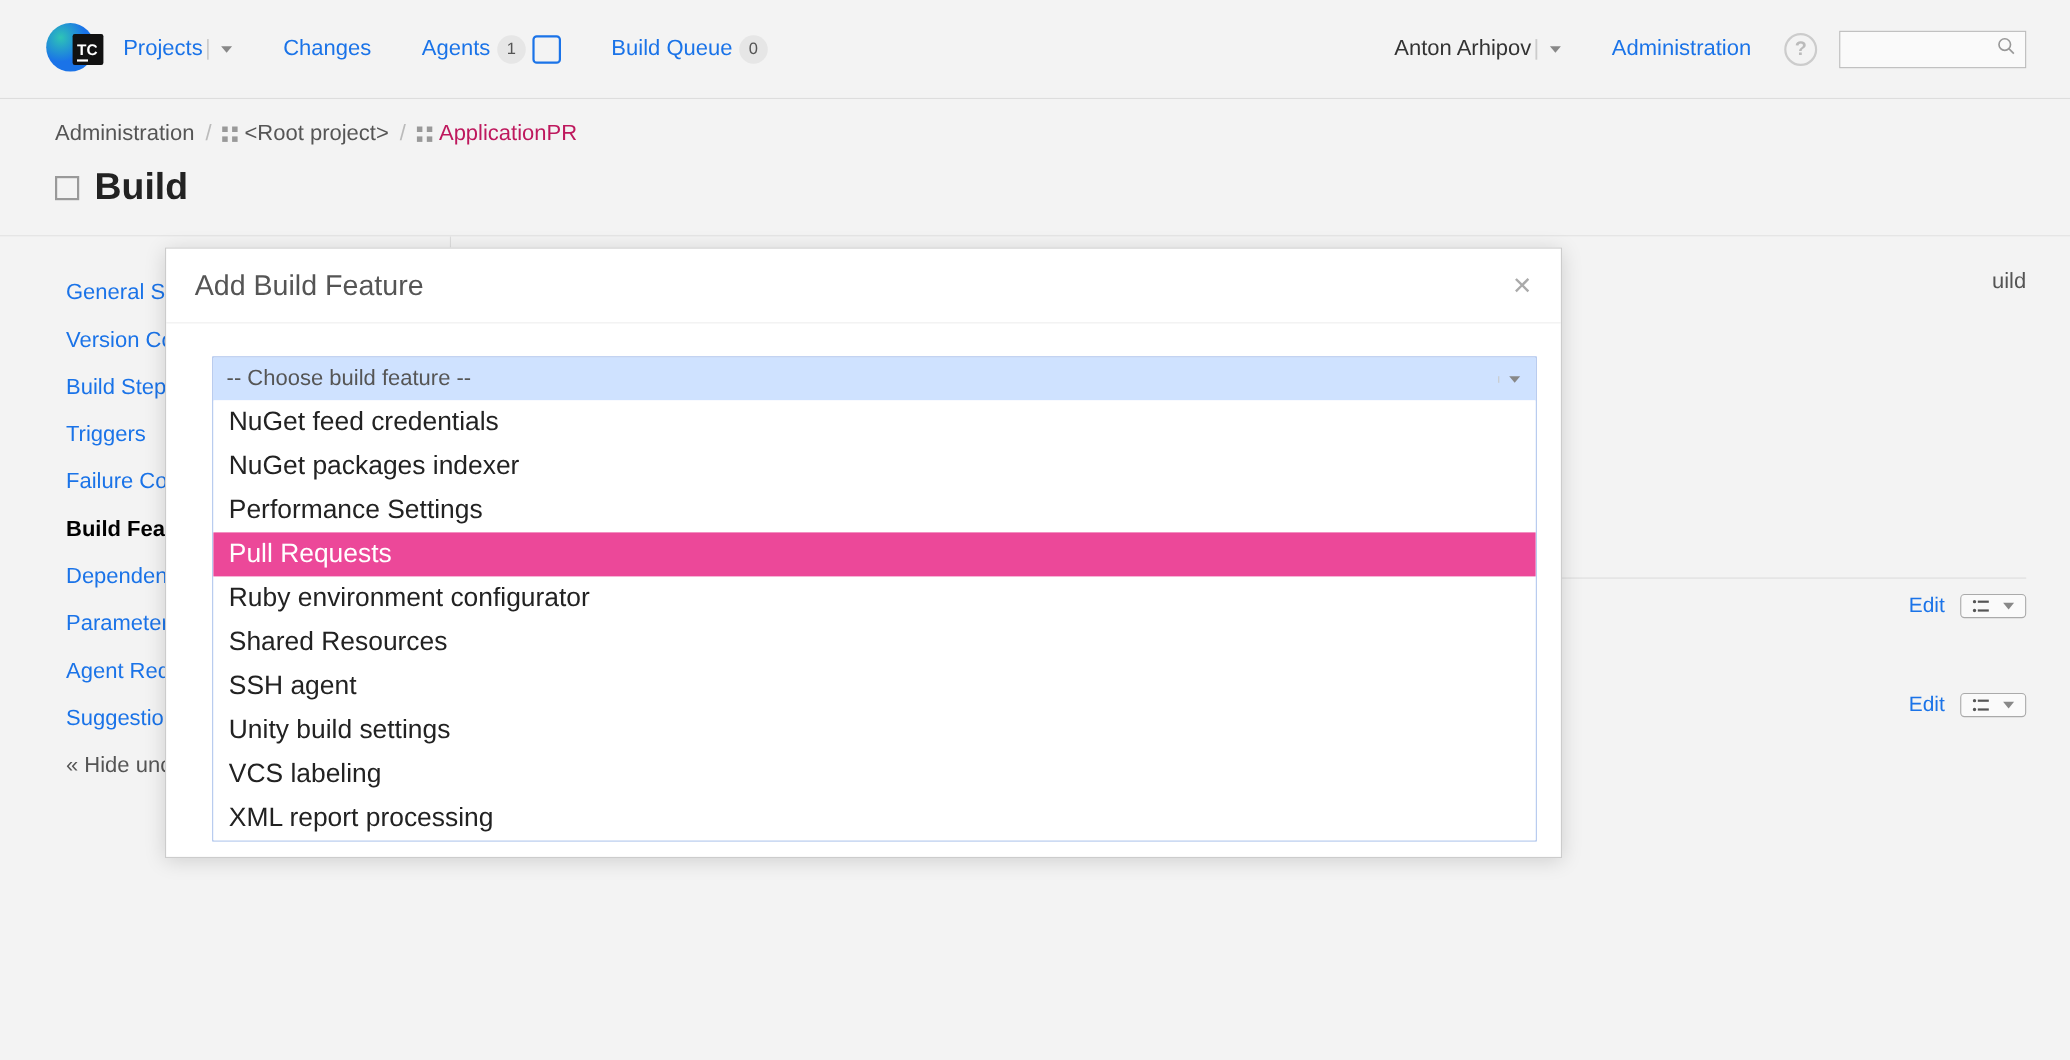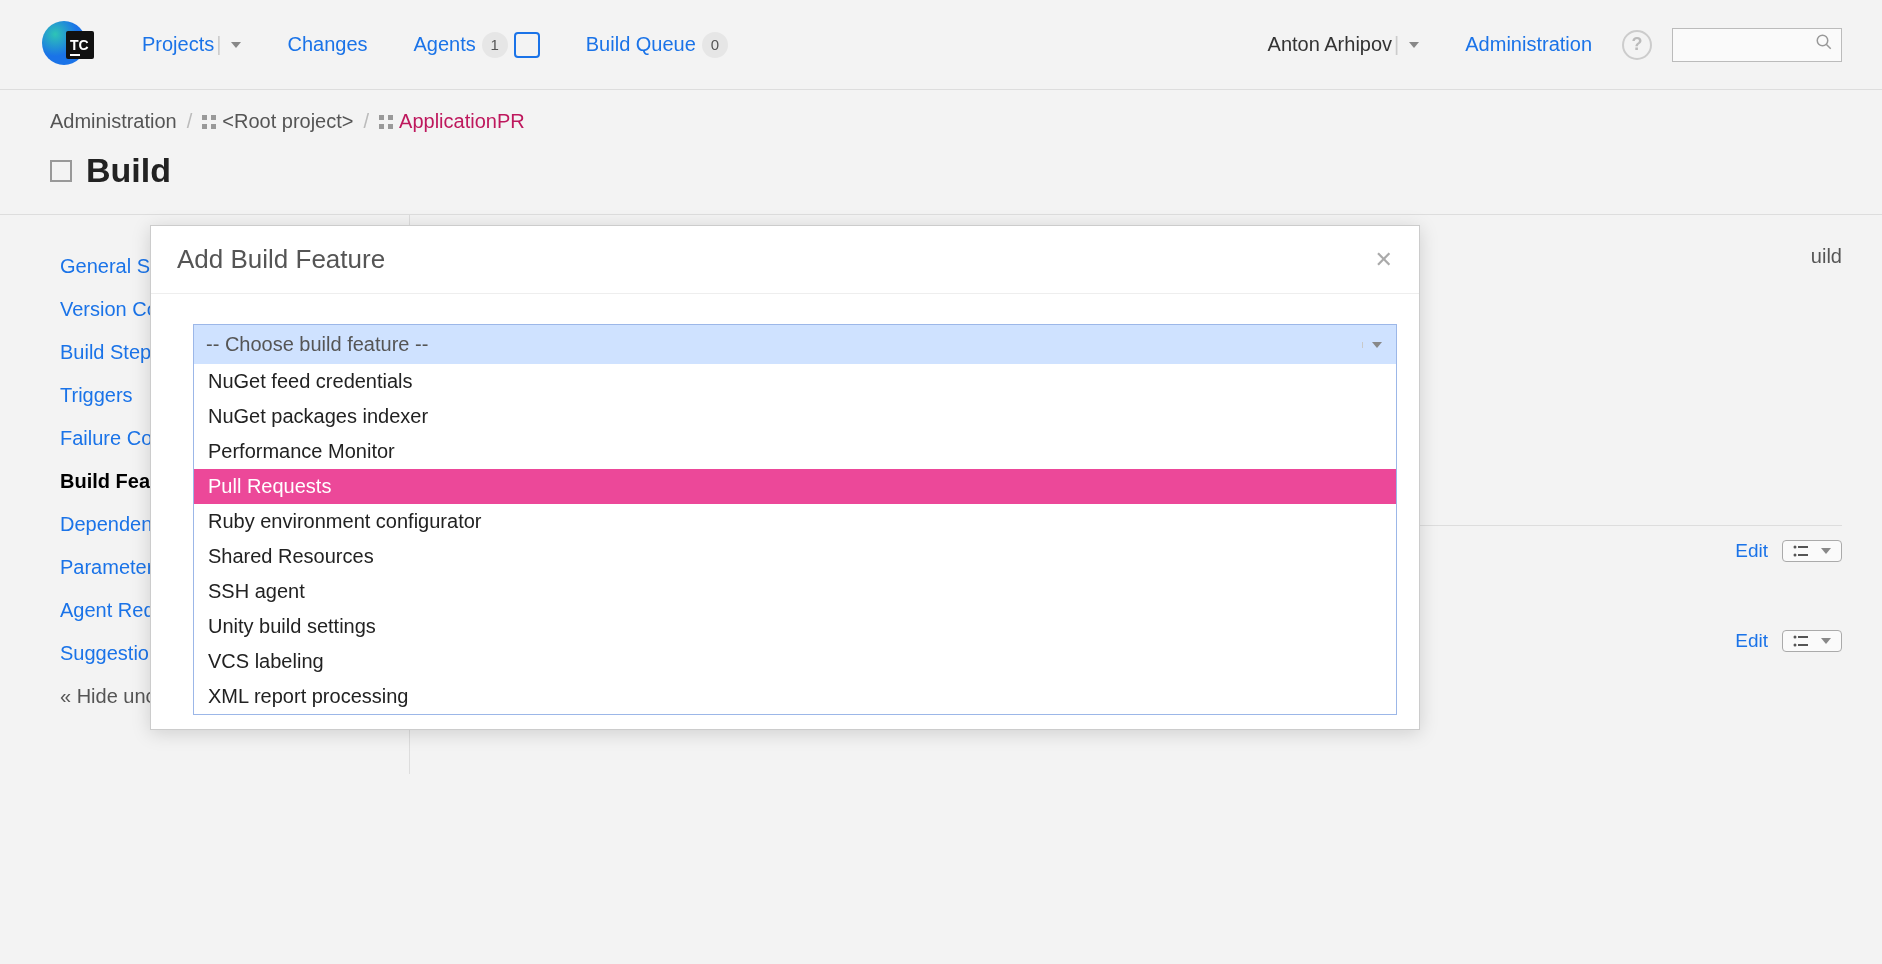--- a/index.html
+++ b/index.html
@@ -13,21 +13,20 @@
     display: flex;
     align-items: center;
     padding: 10px 40px;
     background: #f3f3f3;
     border-bottom: 1px solid #ddd;
     height: 90px;
   }
   .logo {
     width: 56px; height: 56px;
     position: relative;
-    margin-right: 30px;
   }
   .logo svg { width:100%; height:100%; }
   .nav-item {
     color: #1a73e8;
     font-size: 20px;
     margin-right: 30px;
     cursor: pointer;
     display: inline-flex;
     align-items: center;
     margin-left: 16px;
@@ -148,21 +147,21 @@
   }
   .combo-arrow {
     width:22px;height:100%;
     border-left:1px solid #c9c9c9;
     display:flex;align-items:center;justify-content:center;
   }
   .combo-list {
     background:#fff;
   }
   .combo-item {
-    padding:6px 14px;font-size:20px;color:#222;cursor:pointer;
+    padding:6px 14px;font-size:24px;color:#222;cursor:pointer;
   }
   .combo-item.highlight {
     background:#ec4899;color:#fff;
   }
 </style>
 </head>
 <body>
 
 <div class="topbar">
   <div class="logo">
@@ -284,21 +283,21 @@
       <div class="combo-display">
         <span>-- Choose build feature --</span>
         <span class="combo-arrow">
           <span class="caret-down"></span>
         </span>
       </div>
       <div class="combo-list" id="combo-list">
 
       <div class="combo-item">NuGet feed credentials</div>
           <div class="combo-item">NuGet packages indexer</div>
-          <div class="combo-item">Performance Monitor</div>
+          <div class="combo-item">Performance Settings</div>
           <div class="combo-item highlight">Pull Requests</div>
           <div class="combo-item">Ruby environment configurator</div>
           <div class="combo-item">Shared Resources</div>
           <div class="combo-item">SSH agent</div>
           <div class="combo-item">Unity build settings</div>
           <div class="combo-item">VCS labeling</div>
           <div class="combo-item">XML report processing</div>
         </div>
     </div>
   </div>

